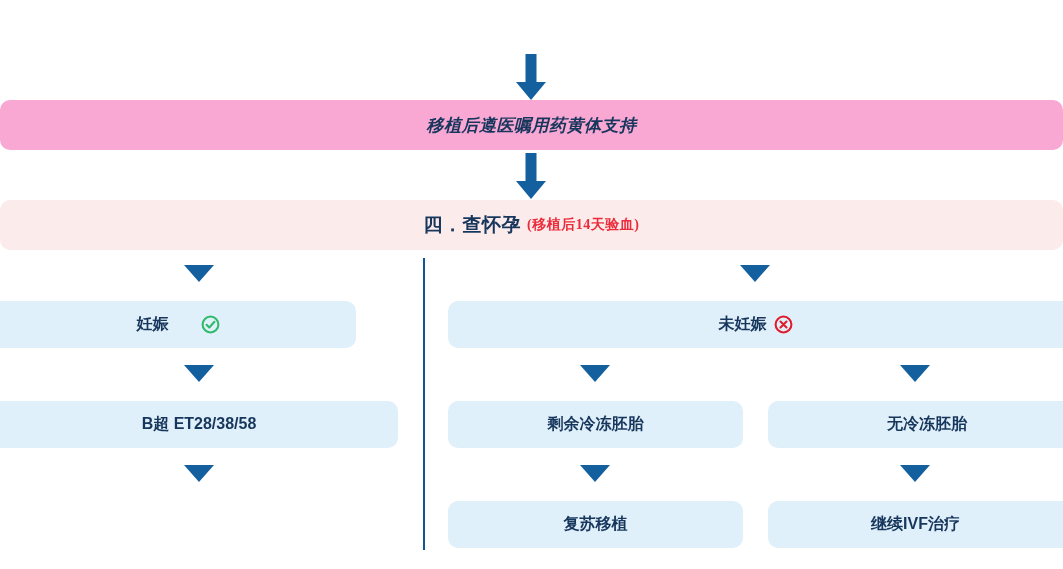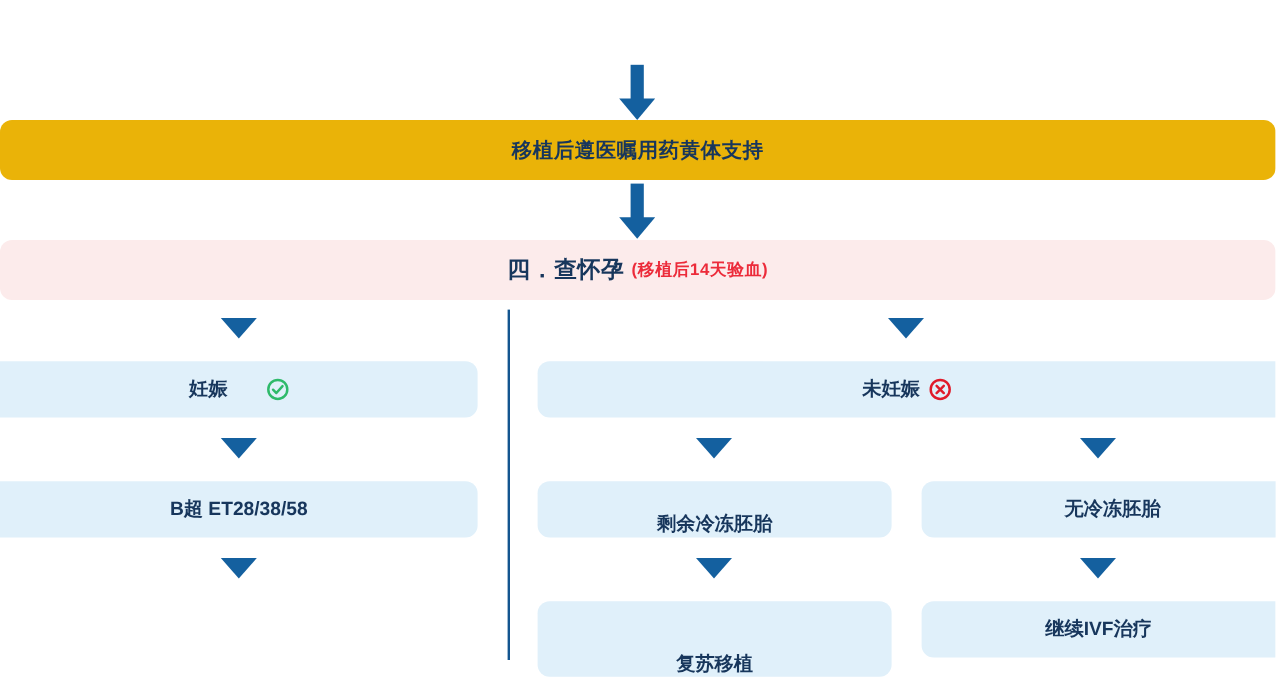--- a/index.html
+++ b/index.html
@@ -33,23 +33,24 @@
     border-radius: 10px;
     font-weight: bold;
     letter-spacing: 0.5px;
   }
   .banner-pink {
     background: #fcebeb;
     color: #17365c;
     font-size: 19px;
   }
   .banner-blue {
-    background: #eab308;
+    background: #f9a8d4;
     color: #17365c;
     font-size: 17px;
+    font-style: italic;
   }
   .banner .sub-red {
     color: #ec2b3a;
     font-weight: bold;
     margin-left: 6px;
     font-size: 14px;
   }
 
   
   .down-arrow {
@@ -94,21 +95,21 @@
     box-sizing: border-box;
     background: #e0f0fa;
     color: #17365c;
     font-size: 16px;
     font-weight: bold;
     display: flex;
     align-items: center;
     justify-content: center;
     gap: 7px;
   }
-  .node.r-all  { border-radius: 10px; align-items: flex-end; }
+  .node.r-all  { border-radius: 10px; }
   .node.r-right{ border-radius: 0 10px 10px 0; }
   .node.r-left { border-radius: 10px 0 0 10px; }
 
   
   .status-icon {
     display: inline-flex;
     align-items: center;
     justify-content: center;
     width: 19px;
     height: 19px;
@@ -136,31 +137,31 @@
 
   <div class="banner banner-blue" style="top:100px; height:50px;">
     <span>移植后遵医嘱用药黄体支持</span>
   </div>
 
   <div class="down-arrow" style="left:511px; top:153px;">
     <div class="shaft"></div>
     <div class="head"></div>
   </div>
 
-  <div class="banner banner-pink" style="top:200px; height:50px;">
+  <div class="banner banner-pink" style="top:200px; height:50px;font-family:Liberation Serif, serif;">
     <span>四．查怀孕</span>
     <span class="sub-red">(移植后14天验血)</span>
   </div>
 
   <div class="divider" style="left:423px; top:258px; height:292px;"></div>
 
   <div class="tri" style="left:184px; top:265px;"></div>
   <div class="tri" style="left:740px; top:265px;"></div>
 
-  <div class="node r-right" style="left:0px; top:301px; width:398px; height:47px;gap:32px;">
+  <div class="node r-right" style="left:0px; top:301px; width:356px; height:47px;gap:32px;">
     <span>妊娠</span>
     <span class="status-icon">
       <svg width="19" height="19" viewBox="0 0 24 24">
         <circle cx="12" cy="12" r="10" fill="none" stroke="#2eba6a" stroke-width="2.6"></circle>
         <path d="M7 12.3 L10.5 15.8 L17 8.6" fill="none" stroke="#2eba6a" stroke-width="2.6" stroke-linecap="round" stroke-linejoin="round"></path>
       </svg>
     </span>
   </div>
 
   <div class="node r-left" style="left:448px; top:301px; width:615px; height:47px;">
@@ -187,21 +188,21 @@
 
   <div class="node r-left" style="left:768px; top:401px; width:318px; height:47px;">
     <span>无冷冻胚胎</span>
   </div>
 
   <div class="tri" style="left:184px; top:465px;"></div>
   <div class="tri" style="left:580px; top:465px;"></div>
   <div class="tri" style="left:900px; top:465px;"></div>
 
 
-  <div class="node r-all" style="left:448px; top:501px; width:295px; height:63px;">
+  <div class="node r-all" style="left:448px; top:501px; width:295px; height:47px;">
     <span>复苏移植</span>
   </div>
 
   <div class="node r-left" style="left:768px; top:501px; width:295px; height:47px;">
     <span>继续IVF治疗</span>
   </div>
 
 </div>
 
 </body></html>

